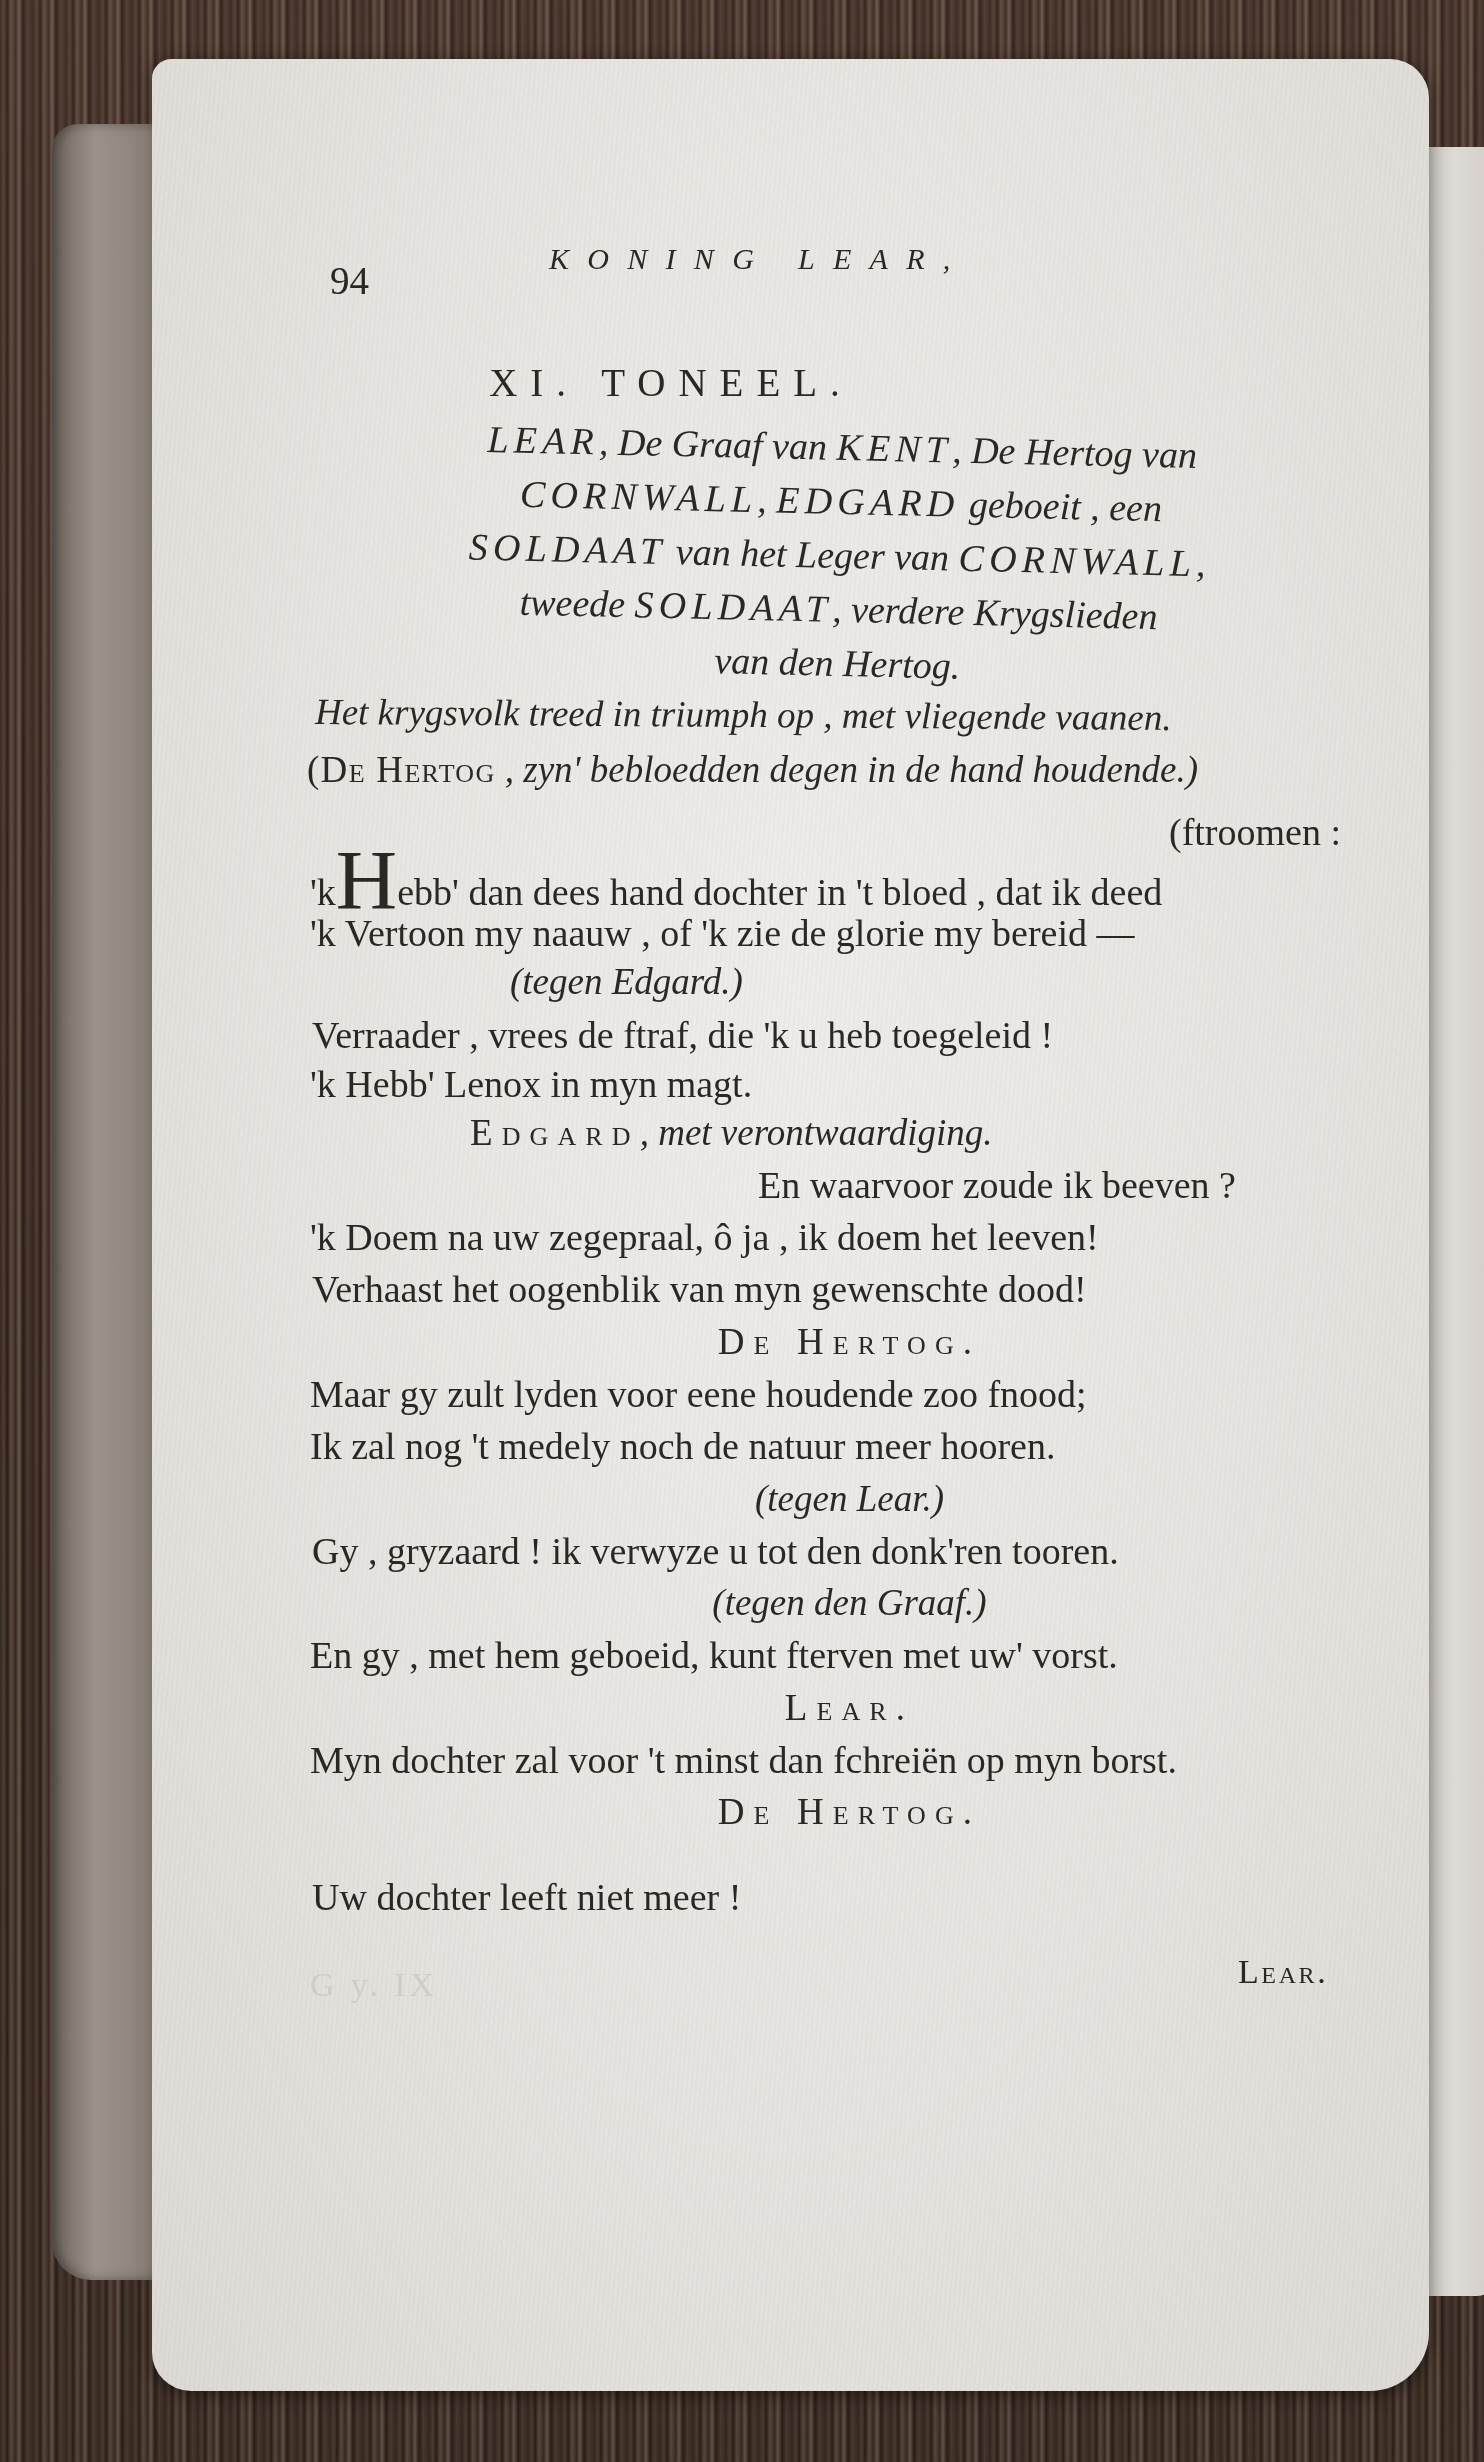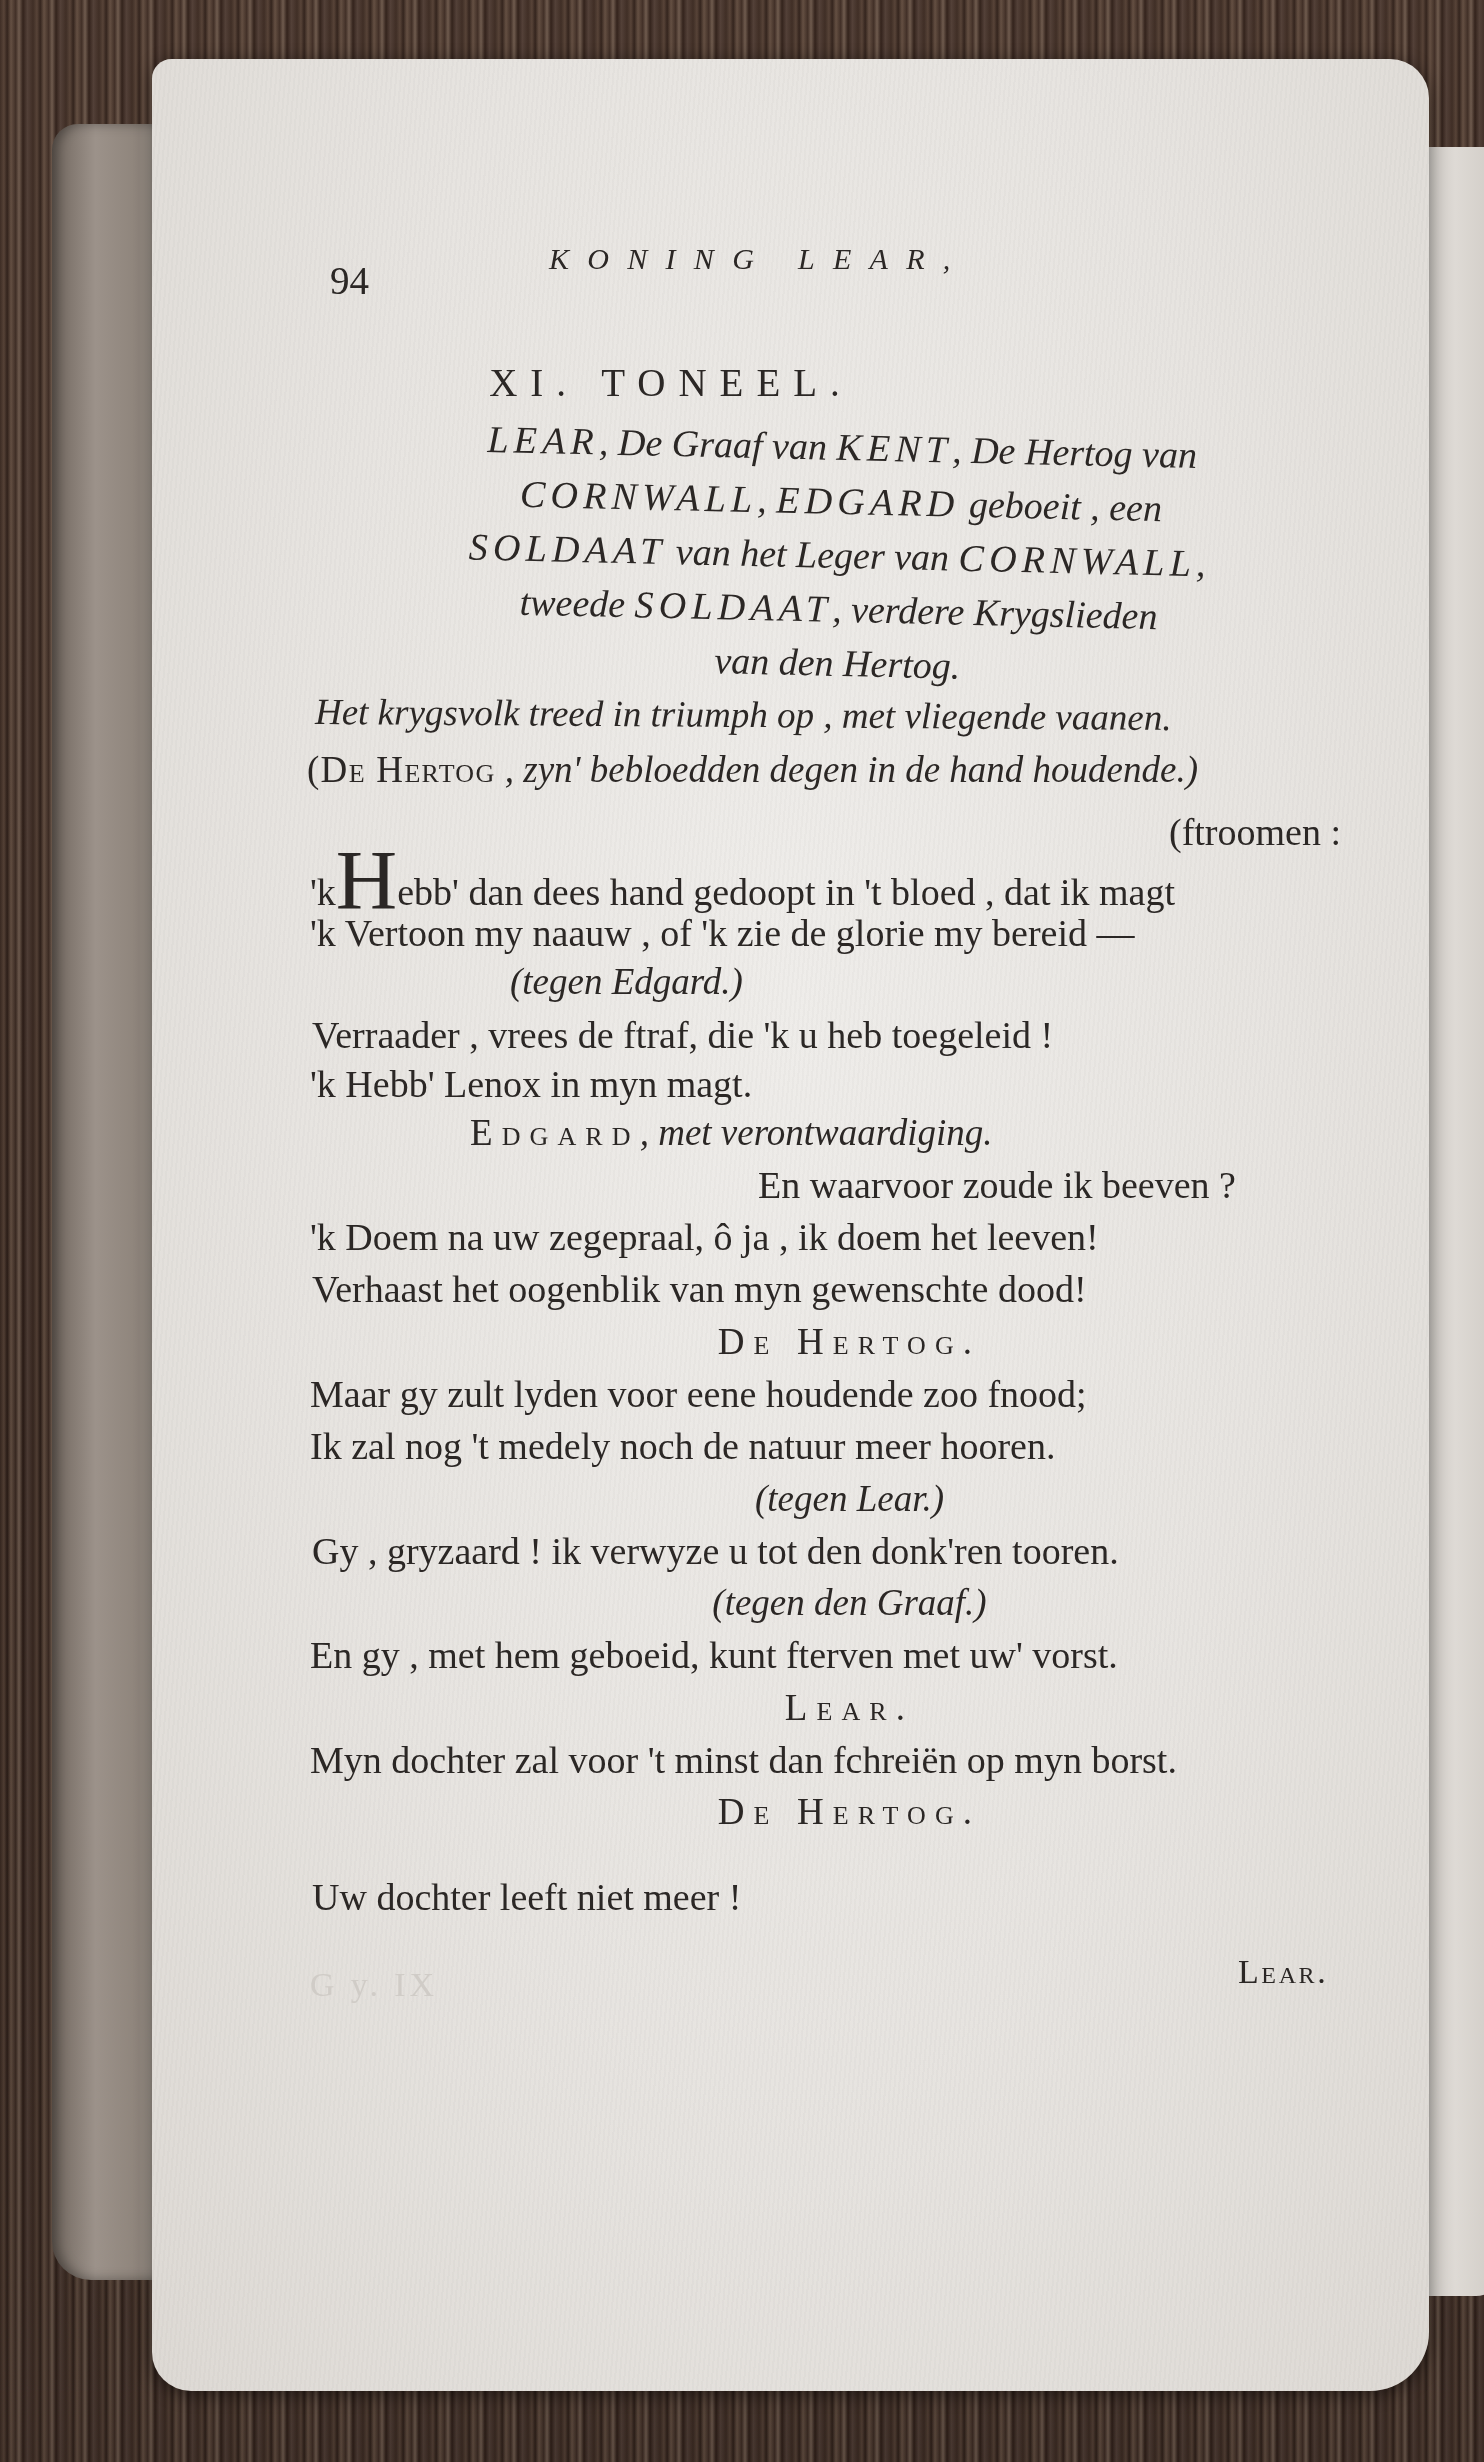--- a/index.html
+++ b/index.html
@@ -76,21 +76,21 @@
   <div><span class="caps">CORNWALL</span><span class="it">, </span><span class="caps">EDGARD</span><span class="it"> geboeit , een</span></div>
   <div><span class="caps">SOLDAAT</span><span class="it"> van het Leger van </span><span class="caps">CORNWALL,</span></div>
   <div><span class="it">tweede </span><span class="caps">SOLDAAT</span><span class="it">, verdere Krygslieden</span></div>
   <div class="it">van den Hertog.</div>
 </div>
 
 <div class="abs ink sd" style="left:315px; top:693px; transform:rotate(0.4deg);">Het krygsvolk treed in triumph op , met vliegende vaanen.</div>
 <div class="abs ink" style="left:307px; top:748px; font-size:37px;"><span style="font-variant:small-caps; letter-spacing:1.3px;">(De Hertog</span><span class="sd"> , zyn' bebloedden degen in de hand houdende.)</span></div>
 
 <div class="abs ink verse" style="left:1169px; top:810px;">(ftroomen :</div>
-<div class="abs ink verse" style="left:310px; top:861px;"><span>'k</span><span class="dropcap">H</span><span>ebb' dan dees hand gedoopt in 't bloed , dat ik magt</span></div>
+<div class="abs ink verse" style="left:310px; top:861px;"><span>'k</span><span class="dropcap">H</span><span>ebb' dan dees hand dochter in 't bloed , dat ik deed</span></div>
 <div class="abs ink verse" style="left:310px; top:911px;">'k Vertoon my naauw , of 'k zie de glorie my bereid —</div>
 <div class="abs ink sd" style="left:510px; top:960px;">(tegen Edgard.)</div>
 <div class="abs ink verse" style="left:312px; top:1013px;">Verraader , vrees de ftraf, die 'k u heb toegeleid !</div>
 <div class="abs ink verse" style="left:310px; top:1062px;">'k Hebb' Lenox in myn magt.</div>
 
 <div class="abs ink" style="left:470px; top:1111px; font-size:37px;"><span class="speaker">Edgard</span><span class="sd">, met verontwaardiging.</span></div>
 <div class="abs ink verse" style="left:758px; top:1163px;">En waarvoor zoude ik beeven ?</div>
 <div class="abs ink verse" style="left:310px; top:1215px;">'k Doem na uw zegepraal, ô ja , ik doem het leeven!</div>
 <div class="abs ink verse" style="left:312px; top:1267px;">Verhaast het oogenblik van myn gewenschte dood!</div>
 <div class="abs ink speaker center" style="top:1320px;">De Hertog.</div>

